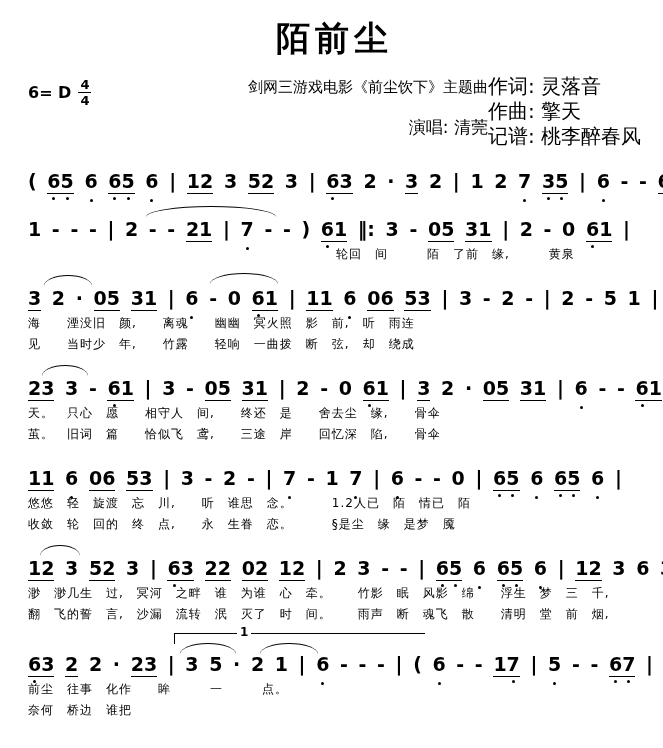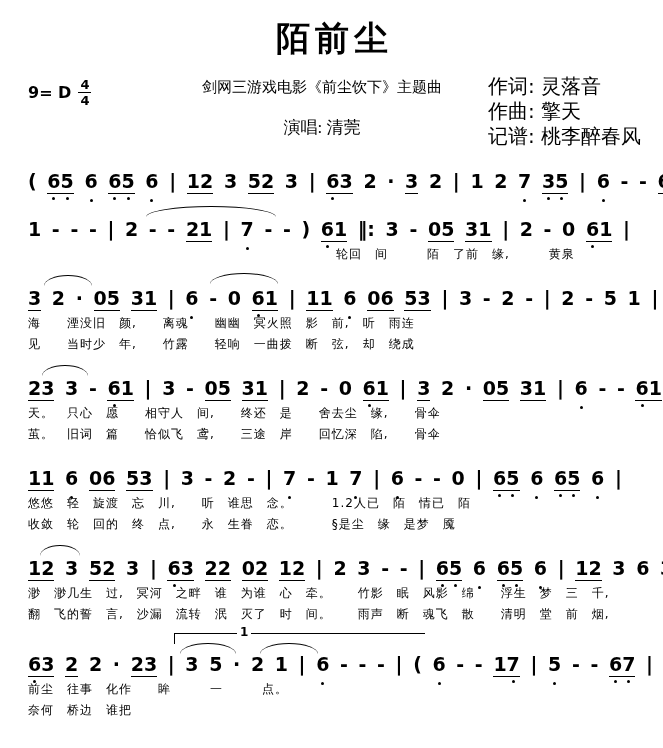--- a/index.html
+++ b/index.html
@@ -8,21 +8,21 @@
   .page{padding:10px 22px 0 28px;}
 
   
   .title{text-align:center;font-size:34px;font-weight:bold;letter-spacing:5px;margin:6px 0 0;}
   .head-row{position:relative;height:86px;}
   .keymeter{position:absolute;left:0;top:16px;font-weight:bold;font-size:16px;
             display:flex;align-items:center;gap:7px;}
   .meter{display:inline-flex;flex-direction:column;align-items:center;line-height:1;font-size:13px;}
   .meter .top{border-bottom:1.5px solid #000;padding:0 2px 1px;}
   .meter .bot{padding-top:1px;}
-  .center-col{position:absolute;left:144px;top:16px;width:300px;text-align:center;font-family:Liberation Serif, serif;}
+  .center-col{position:absolute;left:160px;top:16px;width:300px;text-align:right;}
   .subtitle{font-size:15px;}
   .singer{font-size:17px;margin-top:19px;}
   .credits{position:absolute;left:460px;top:12px;font-size:20px;line-height:25px;white-space:pre;}
 
   
   .system{position:relative;margin-top:14px;}
   .music{font-weight:bold;font-size:19px;line-height:30px;white-space:pre;
          word-spacing:4px;padding-top:4px;}
   .n{position:relative;display:inline-block;}
   .u{display:inline-block;border-bottom:1.8px solid #000;padding-bottom:1px;line-height:1.05;}
@@ -40,21 +40,21 @@
 </style>
 </head>
 <body>
 
 <div class="page">
 
   <div class="title">陌前尘</div>
 
   <div class="head-row">
     <div class="keymeter">
-      <span>9= D</span>
+      <span>6= D</span>
       <span class="meter">
         <span class="top">4</span>
         <span class="bot">4</span>
       </span>
     </div>
     <div class="center-col">
       <div class="subtitle">剑网三游戏电影《前尘饮下》主题曲</div>
       <div class="singer">演唱: 清莞</div>
     </div>
     <div class="credits"><span>作词: 灵落音</span>

